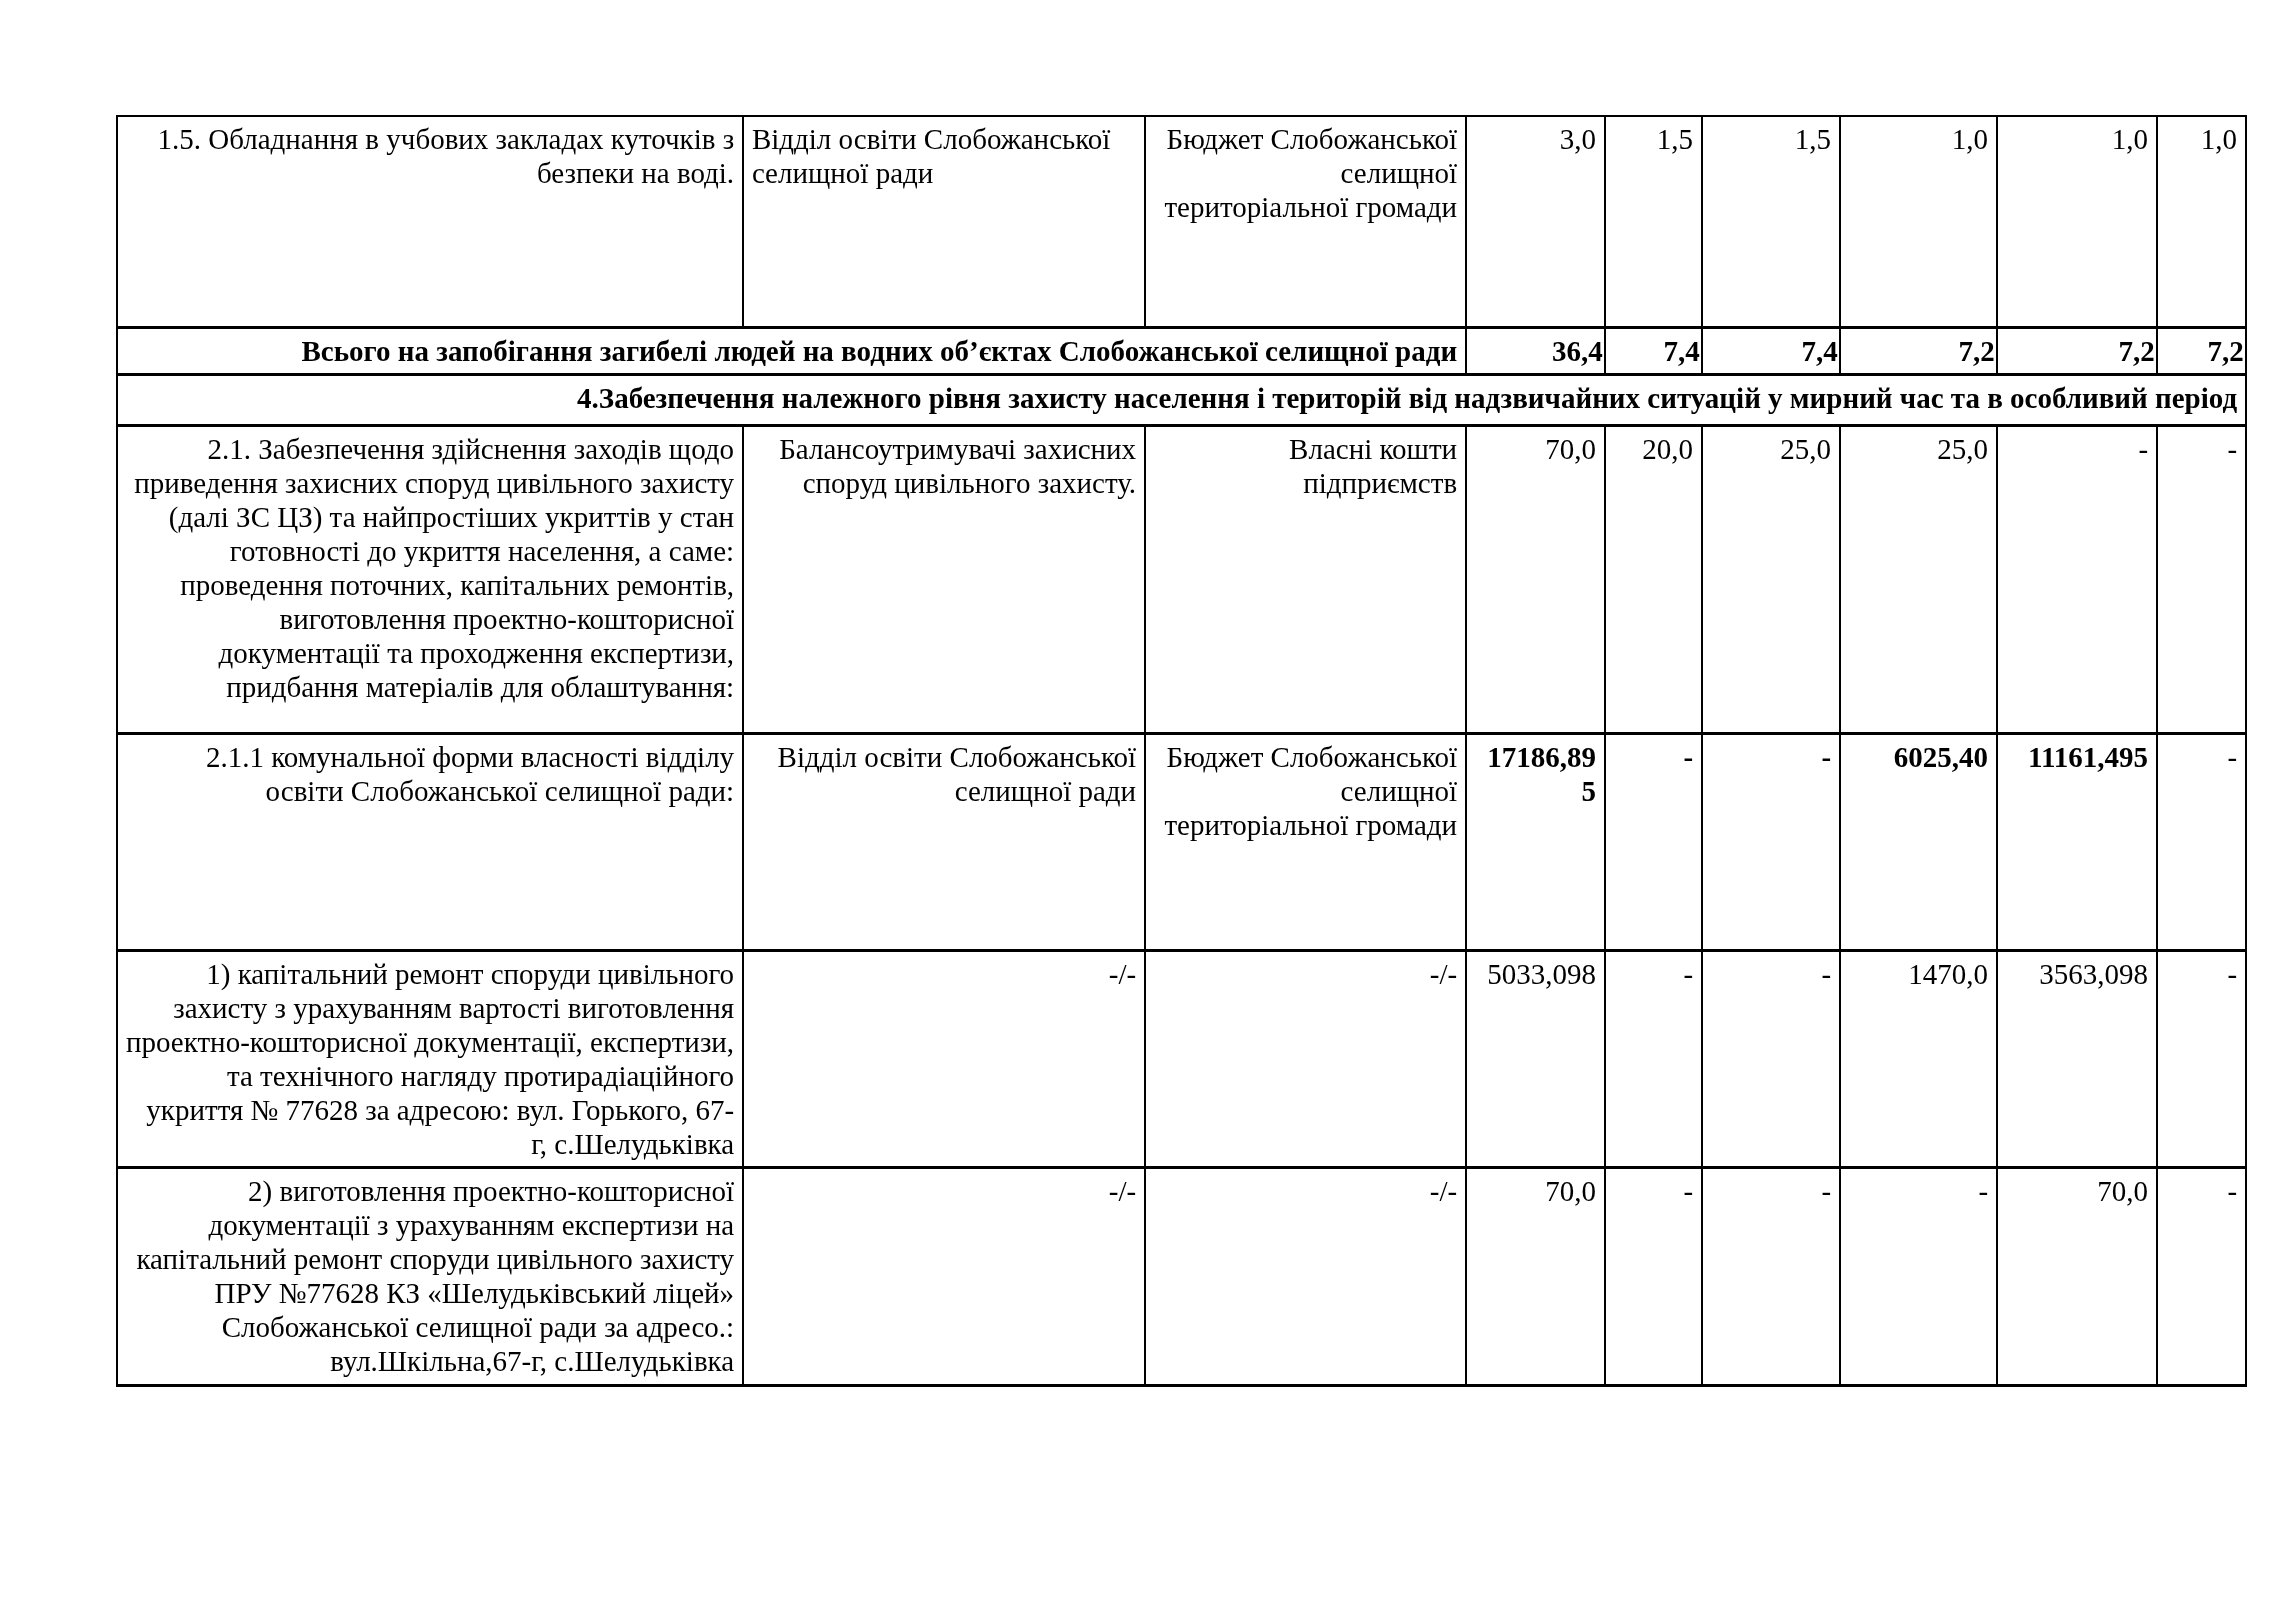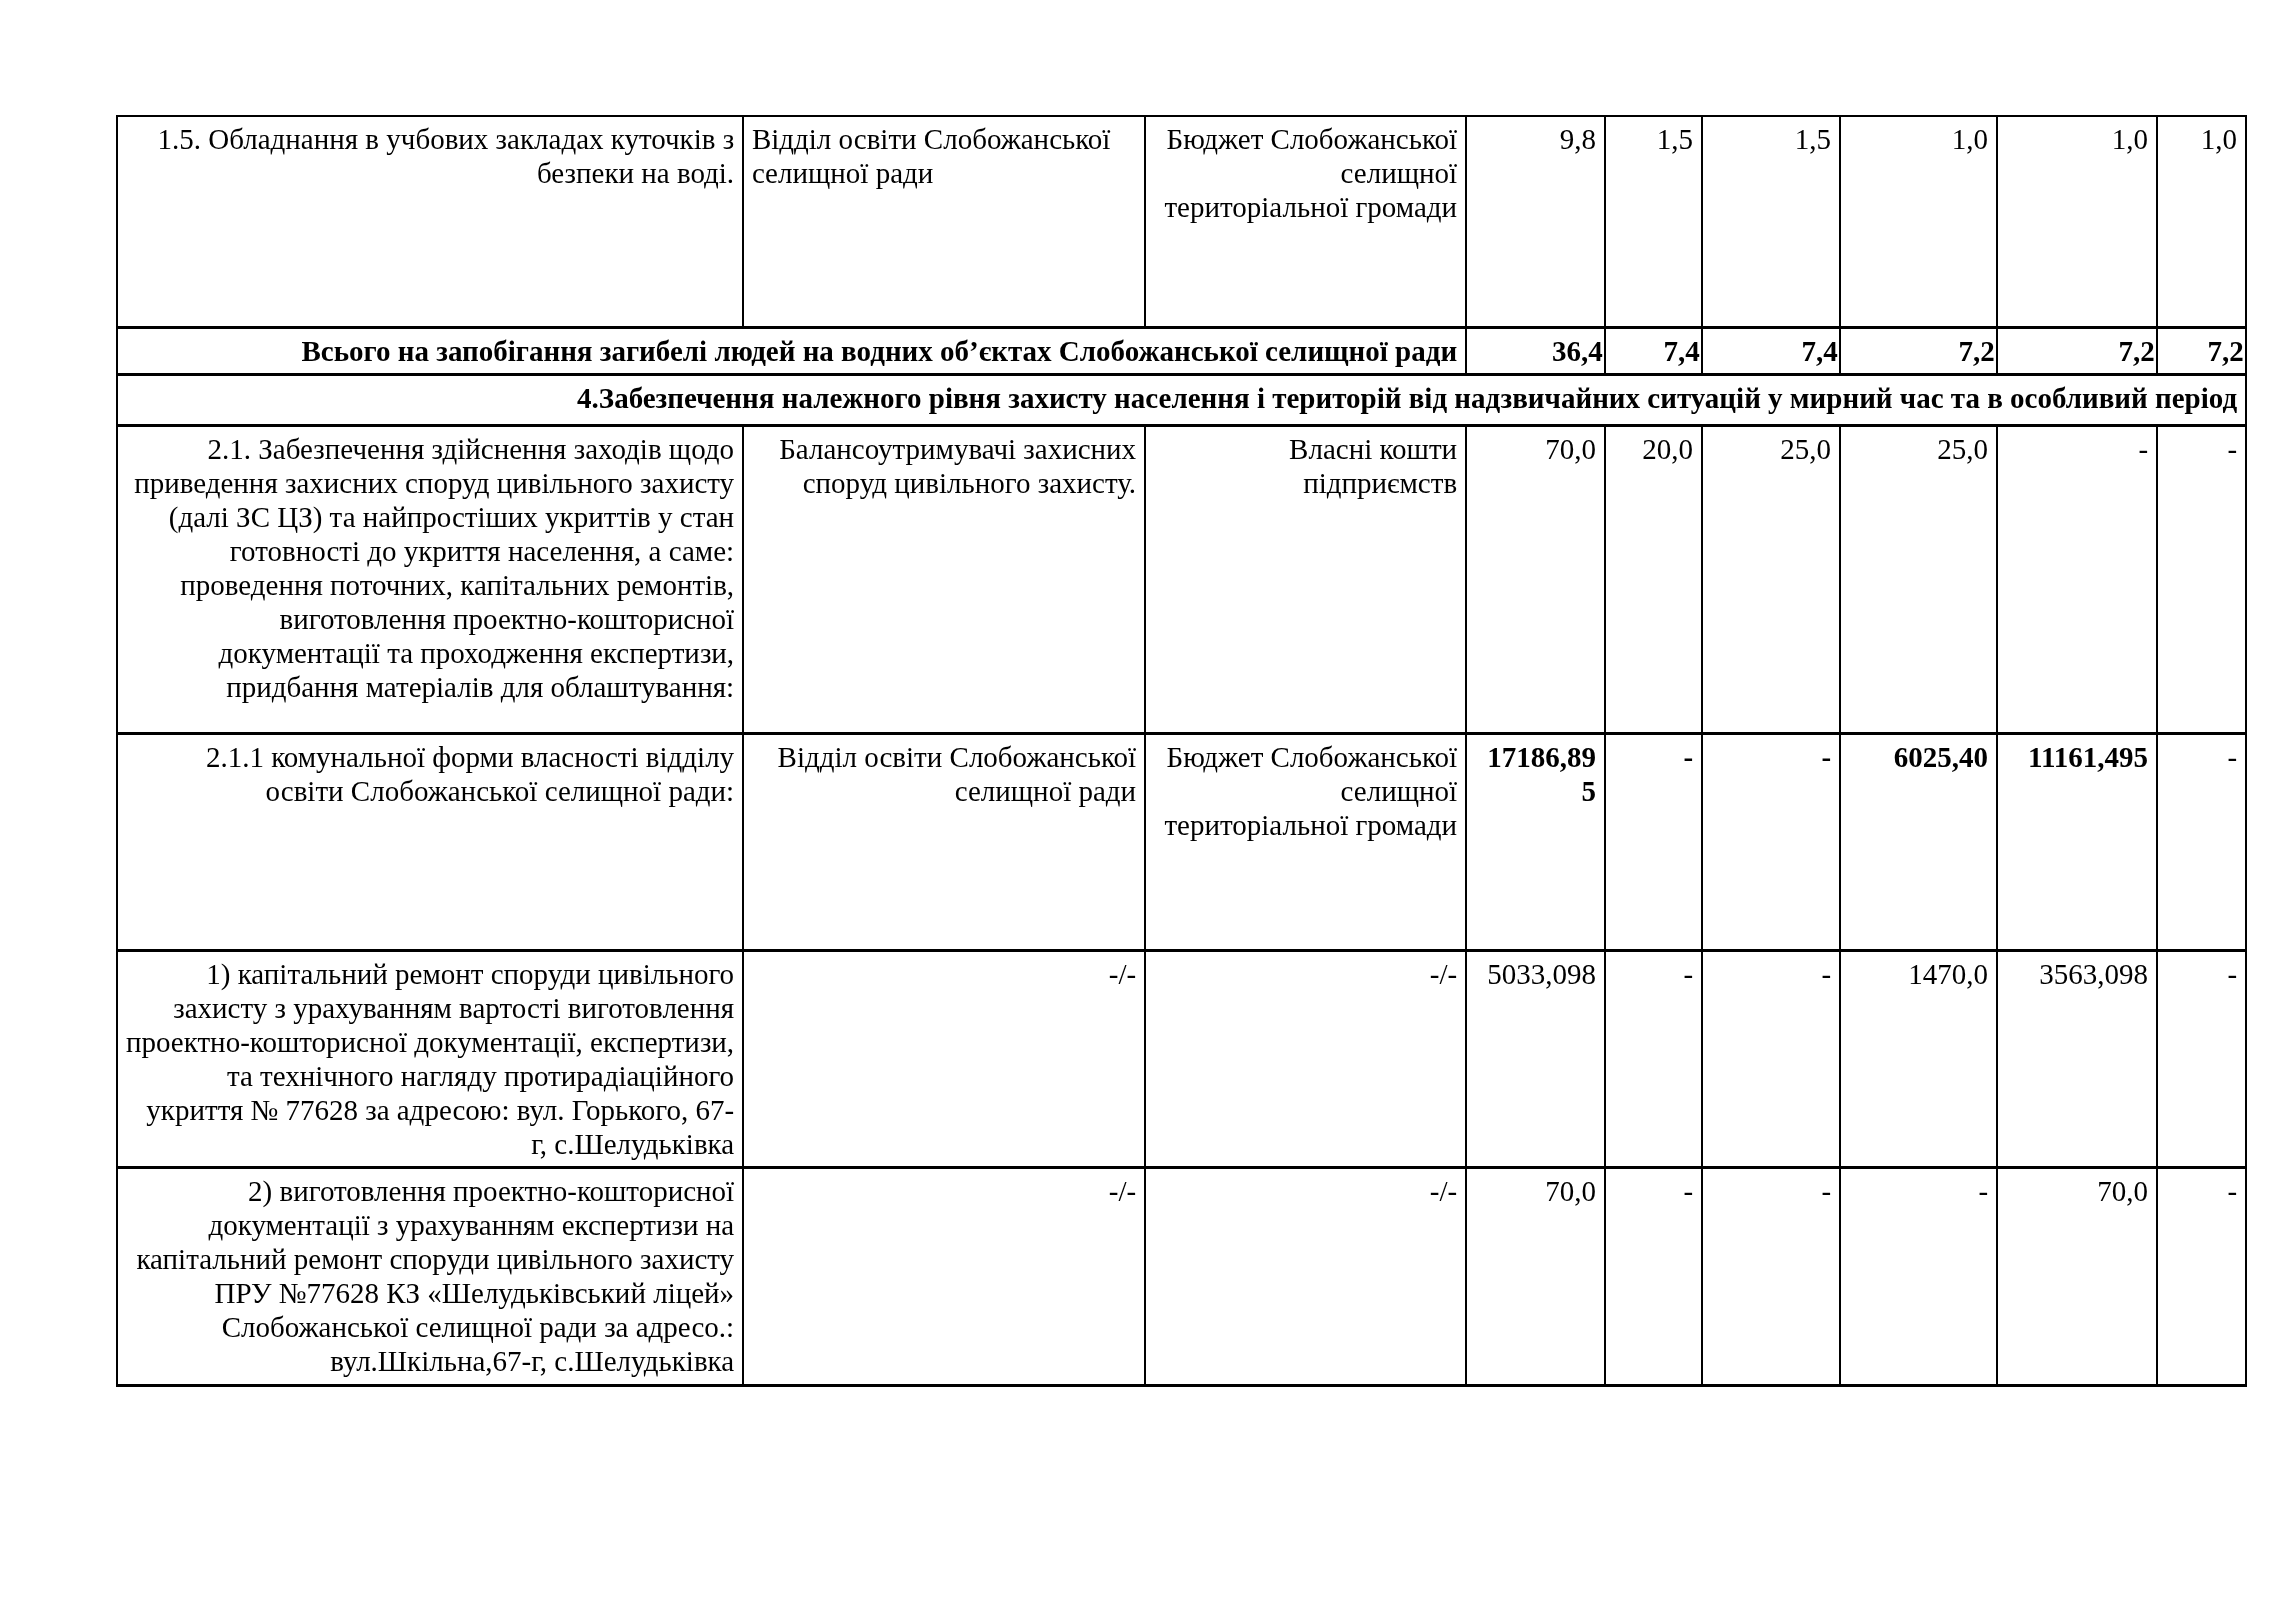--- a/index.html
+++ b/index.html
@@ -98,21 +98,21 @@
       <col style="width:157px">
       <col style="width:160px">
       <col style="width:89px">
     </colgroup>
     <tbody>
 
       <tr class="h-r15">
         <td class="desc">1.5. Обладнання в учбових закладах куточків з безпеки на воді.</td>
         <td class="exec left">Відділ освіти Слобожанської селищної ради</td>
         <td class="fund">Бюджет Слобожанської селищної територіальної громади</td>
-        <td class="num">9,8</td>
+        <td class="num">3,0</td>
         <td class="num">1,5</td>
         <td class="num">1,5</td>
         <td class="num">1,0</td>
         <td class="num">1,0</td>
         <td class="num">1,0</td>
       </tr>
 
       <tr class="h-total row-total">
         <td class="total-label" colspan="3">Всього на запобігання загибелі людей на водних об’єктах Слобожанської селищної ради</td>
         <td class="num">36,4</td>

